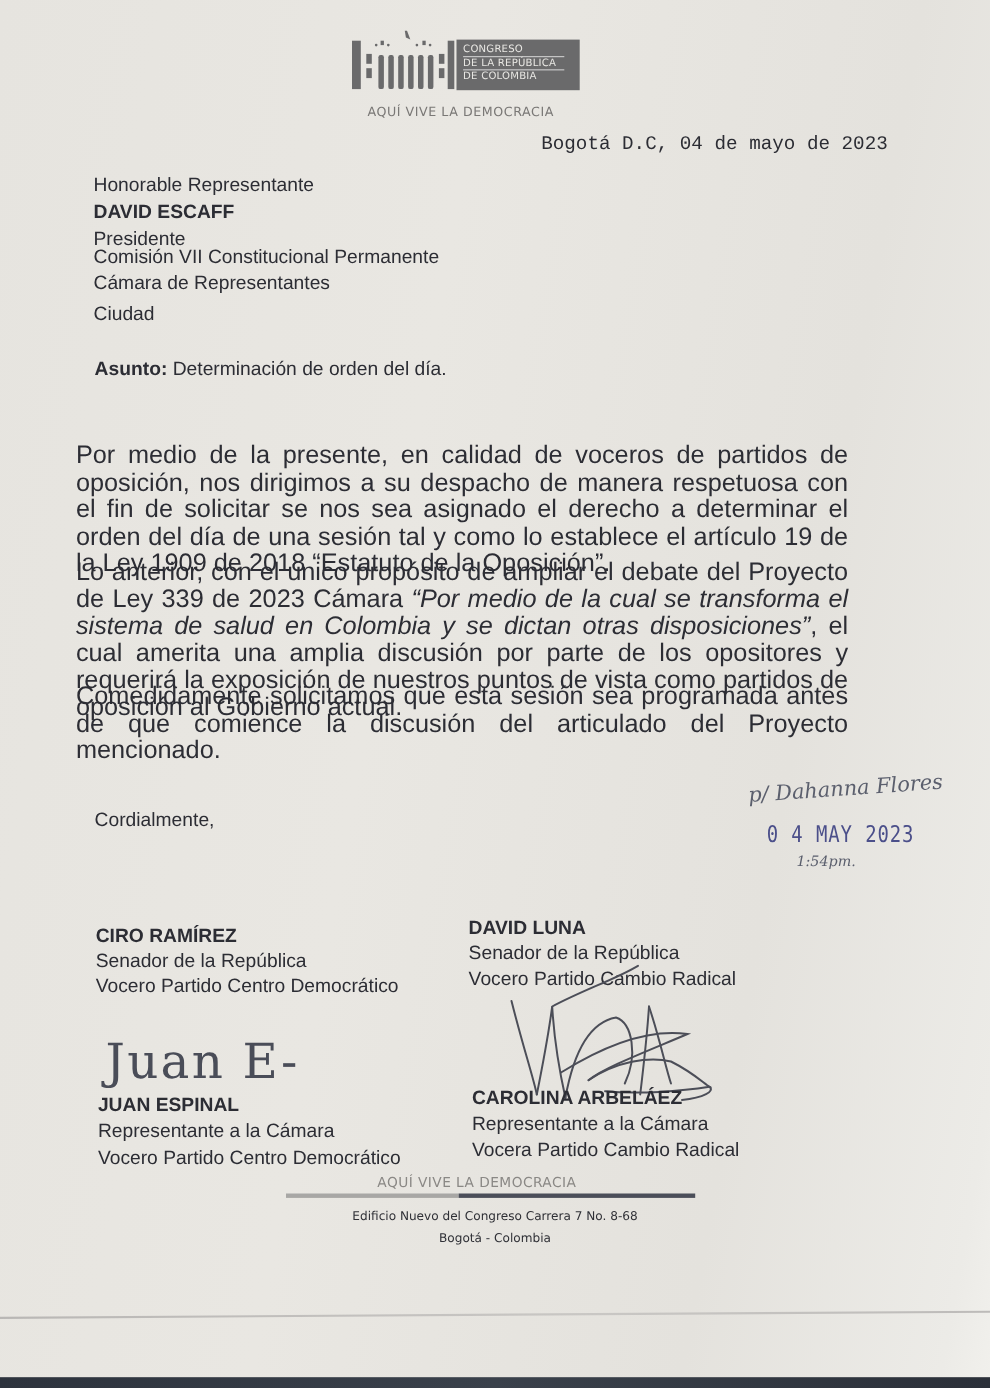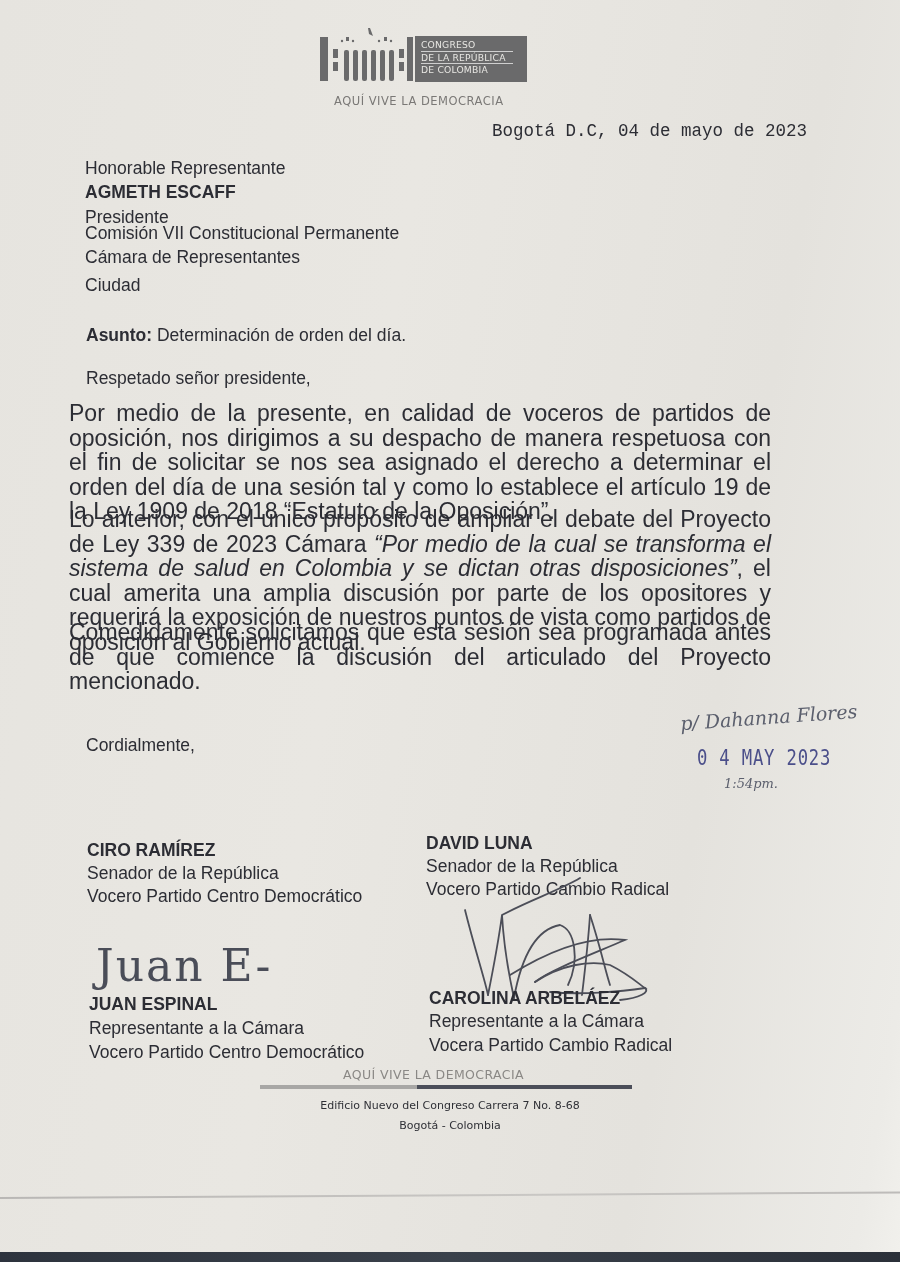--- a/index.html
+++ b/index.html
@@ -93,33 +93,32 @@
       <span>DE LA REPÚBLICA</span>
       <span>DE COLOMBIA</span>
     </div>
   </div>
   <div class="tagline">AQUÍ VIVE LA DEMOCRACIA</div>
 
   <div class="text" style="left:492px; top:119px;font-family:Liberation Mono, monospace;">Bogotá D.C, 04 de mayo de 2023</div>
 
   <div>
     <div class="text" style="left:85px; top:156px;">Honorable Representante</div>
-    <div class="text bold" style="left:85px; top:180px;">AGMETH ESCAFF</div>
+    <div class="text bold" style="left:85px; top:180px;">DAVID ESCAFF</div>
     <div class="text" style="left:85px; top:205px;">Presidente</div>
     <div class="text" style="left:85px; top:220px; top:221px;">Comisión VII Constitucional Permanente</div>
     <div class="text" style="left:85px; top:245px;">Cámara de Representantes</div>
     <div class="text" style="left:85px; top:273px;">Ciudad</div>
   </div>
 
   <div class="text" style="left:86px; top:323px;">
     <span class="bold">Asunto:</span>
     <span>Determinación de orden del día.</span>
   </div>
 
-  <div class="text" style="left:86px; top:366px;">Respetado señor presidente,</div>
 
   <div class="para" style="top:401px;">Por medio de la presente, en calidad de voceros de partidos de oposición, nos dirigimos a su despacho de manera respetuosa con el fin de solicitar se nos sea asignado el derecho a determinar el orden del día de una sesión tal y como lo establece el artículo 19 de la Ley 1909 de 2018 “Estatuto de la Oposición”.</div>
   <div class="para" style="top:507px;"><span>Lo anterior, con el único propósito de ampliar el debate del Proyecto de Ley 339 de 2023 Cámara </span><i>“Por medio de la cual se transforma el sistema de salud en Colombia y se dictan otras disposiciones”</i><span>, el cual amerita una amplia discusión por parte de los opositores y requerirá la exposición de nuestros puntos de vista como partidos de oposición al Gobierno actual.</span></div>
   <div class="para" style="top:620px;">Comedidamente solicitamos que esta sesión sea programada antes de que comience la discusión del articulado del Proyecto mencionado.</div>
 
   <div class="text" style="left:86px; top:733px;">Cordialmente,</div>
 
   <div class="handwriting" style="left:680px; top:706px; font-size:19px; transform:rotate(-4deg);">p/ Dahanna Flores</div>
   <div class="stamp">0 4 MAY 2023</div>
   <div class="handwriting" style="left:724px; top:776px; font-size:13px;">1:54pm.</div>

